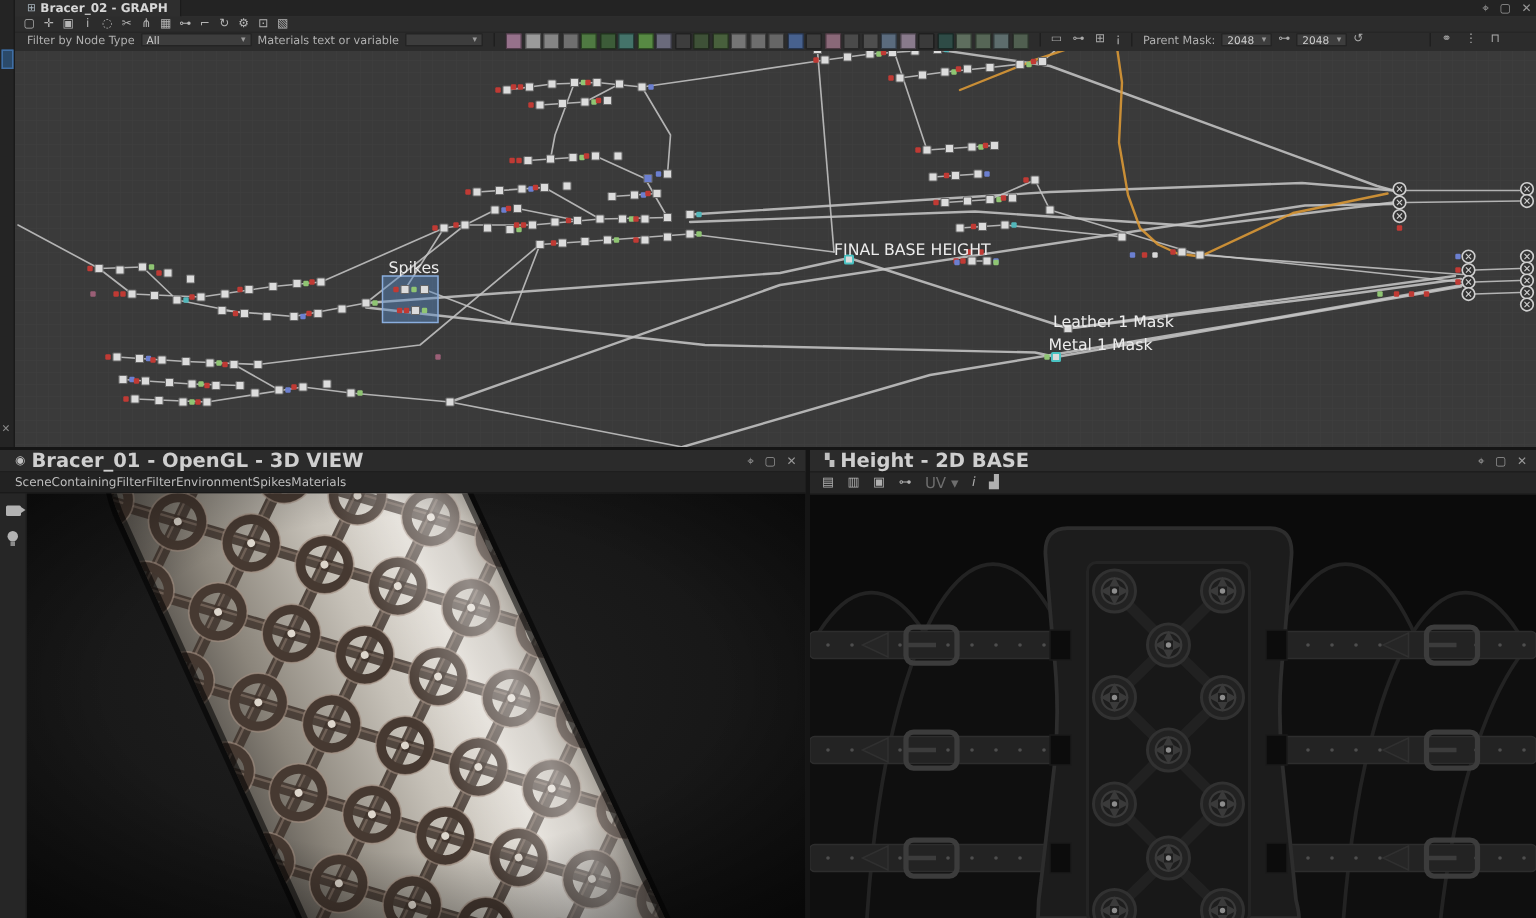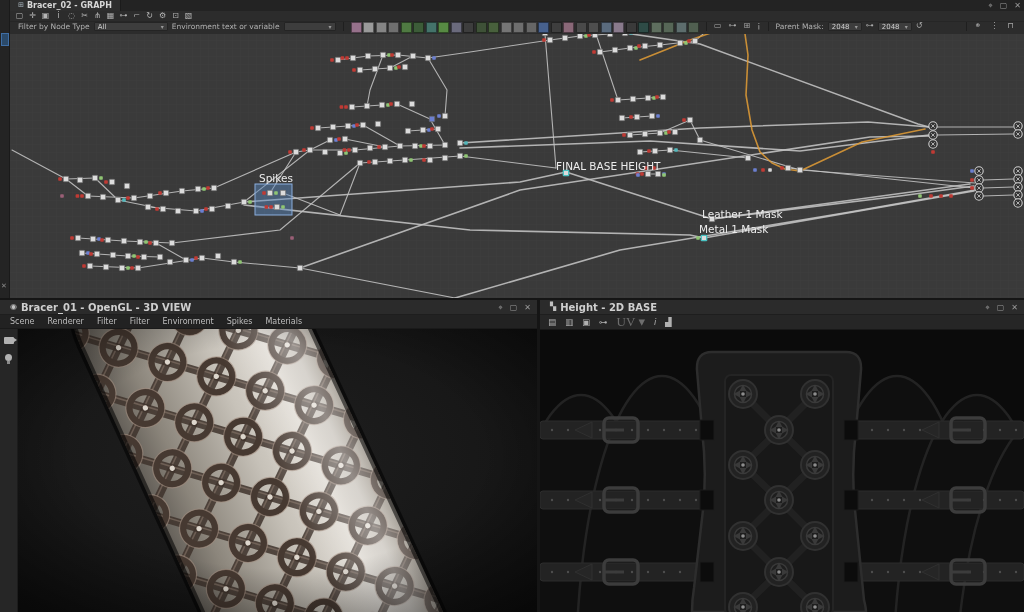--- a/index.html
+++ b/index.html
@@ -29,41 +29,41 @@
   .micn { color:#aaaaaa; font-size:8px; line-height:1; }
   #graph-canvas { position:absolute; left:10px; top:34px; width:1014px; height:264px; display:block; }
 
   
   #hsplit { position:absolute; left:0; top:298px; width:1024px; height:2px; background:#151515; }
   #vsplit { position:absolute; left:537px; top:300px; width:3px; height:312px; background:#151515; }
 
   
   .phdr { position:absolute; left:0; top:0; height:15px; background:#2b2b2b; border-bottom:1px solid #1e1e1e; display:flex; align-items:center; padding-left:10px; gap:4px; }
   .phdr .picon { font-size:8px; color:#c0c0c0; line-height:1; }
-  .phdr .ptitle { font-size:10px; font-weight:bold; color:#cfcfcf; white-space:nowrap; }
+  .phdr .ptitle { font-size:13px; font-weight:bold; color:#cfcfcf; white-space:nowrap; }
   .phdr .winctl { top:2px; }
 
   
   #view3d { position:absolute; left:0; top:300px; width:537px; height:312px; background:#1b1b1b; }
   #view3d .phdr { width:537px; }
-  .pmenu { position:absolute; left:0; top:15px; width:537px; height:14px; background:#222222; border-bottom:1px solid #1a1a1a; display:flex; align-items:center; gap:13px; padding-left:10px; }
+  .pmenu { position:absolute; left:0; top:15px; width:537px; height:14px; background:#222222; border-bottom:1px solid #1a1a1a; display:flex; align-items:center; padding-left:10px; }
   .pmenu .mitem { font-size:8px; color:#bdbdbd; white-space:nowrap; cursor:pointer; }
   #v3side { position:absolute; left:0; top:29px; width:18px; height:283px; background:#262626; border-right:1px solid #1c1c1c; display:flex; flex-direction:column; align-items:center; padding-top:8px; gap:10px; }
   .cam-glyph { width:10px; height:7px; background:#b2b2b2; border-radius:1px; position:relative; }
   .cam-glyph:after { content:""; position:absolute; right:-3px; top:1px; border-left:3px solid #b2b2b2; border-top:2.5px solid transparent; border-bottom:2.5px solid transparent; }
   .bulb-glyph { width:7px; height:7px; background:#b2b2b2; border-radius:50%; position:relative; }
   .bulb-glyph:after { content:""; position:absolute; left:2px; top:7px; width:3px; height:3px; background:#8a8a8a; }
   #svg3d { position:absolute; left:18px; top:29px; width:519px; height:283px; display:block; }
 
   
   #view2d { position:absolute; left:540px; top:300px; width:484px; height:312px; background:#0d0d0d; }
   #view2d .phdr { width:484px; background:#2b2b2b; }
   #v2toolbar { position:absolute; left:0; top:15px; width:484px; height:15px; background:#262626; border-bottom:1px solid #191919; display:flex; align-items:center; gap:9px; padding-left:8px; }
   #v2toolbar .ticn { color:#b0b0b0; font-size:8.5px; line-height:1; }
-  #v2toolbar .uv { color:#6e6e6e; font-size:13px;font-family:Liberation Serif, serif; }
+  #v2toolbar .uv { color:#6e6e6e; font-size:10px; }
   #svg2d { position:absolute; left:0; top:30px; width:484px; height:282px; display:block; }
 </style>
 </head>
 <body>
 
 <div id="app">
 
   <div id="graph-panel">
     <div id="left-strip">
       <div class="sel-sq"></div>
@@ -98,21 +98,21 @@
         <span class="ticn">⊡</span>
         <span class="ticn">▧</span>
       </div>
 
     <div class="gfilter" id="gfilter">
       <span class="flabel">Filter by Node Type</span>
       <span class="fselect" style="width:74px">
         <span>All</span>
           <span class="arr">▾</span>
       </span>
-      <span class="flabel">Environment text or variable</span>
+      <span class="flabel">Materials text or variable</span>
       <span class="fselect" style="width:52px">
         <span></span>
           <span class="arr">▾</span>
       </span>
       <span class="sep"></span>
       <span id="fsquares" style="display:flex;gap:1.5px;align-items:center">
           <span class="fsq" style="background: rgb(150, 113, 139);"></span>
           <span class="fsq" style="background: rgb(154, 154, 154);"></span>
           <span class="fsq" style="background: rgb(133, 133, 133);"></span>
           <span class="fsq" style="background: rgb(111, 111, 111);"></span>
@@ -577,21 +577,21 @@
       <span class="picon">◉</span>
       <span class="ptitle">Bracer_01 - OpenGL - 3D VIEW</span>
       <div class="winctl" style="right:6px">
         <span>⌖</span>
         <span>▢</span>
         <span>✕</span>
       </div>
     </div>
     <div class="pmenu" id="v3menu">
         <span class="mitem">Scene</span>
-        <span class="mitem">Renderer</span>
+        <span class="mitem">Containing</span>
         <span class="mitem">Filter</span>
         <span class="mitem">Filter</span>
         <span class="mitem">Environment</span>
         <span class="mitem">Spikes</span>
         <span class="mitem">Materials</span>
       </div>
     <div id="v3side">
       <div class="cam-glyph"></div>
       <div class="bulb-glyph"></div>
     </div>

